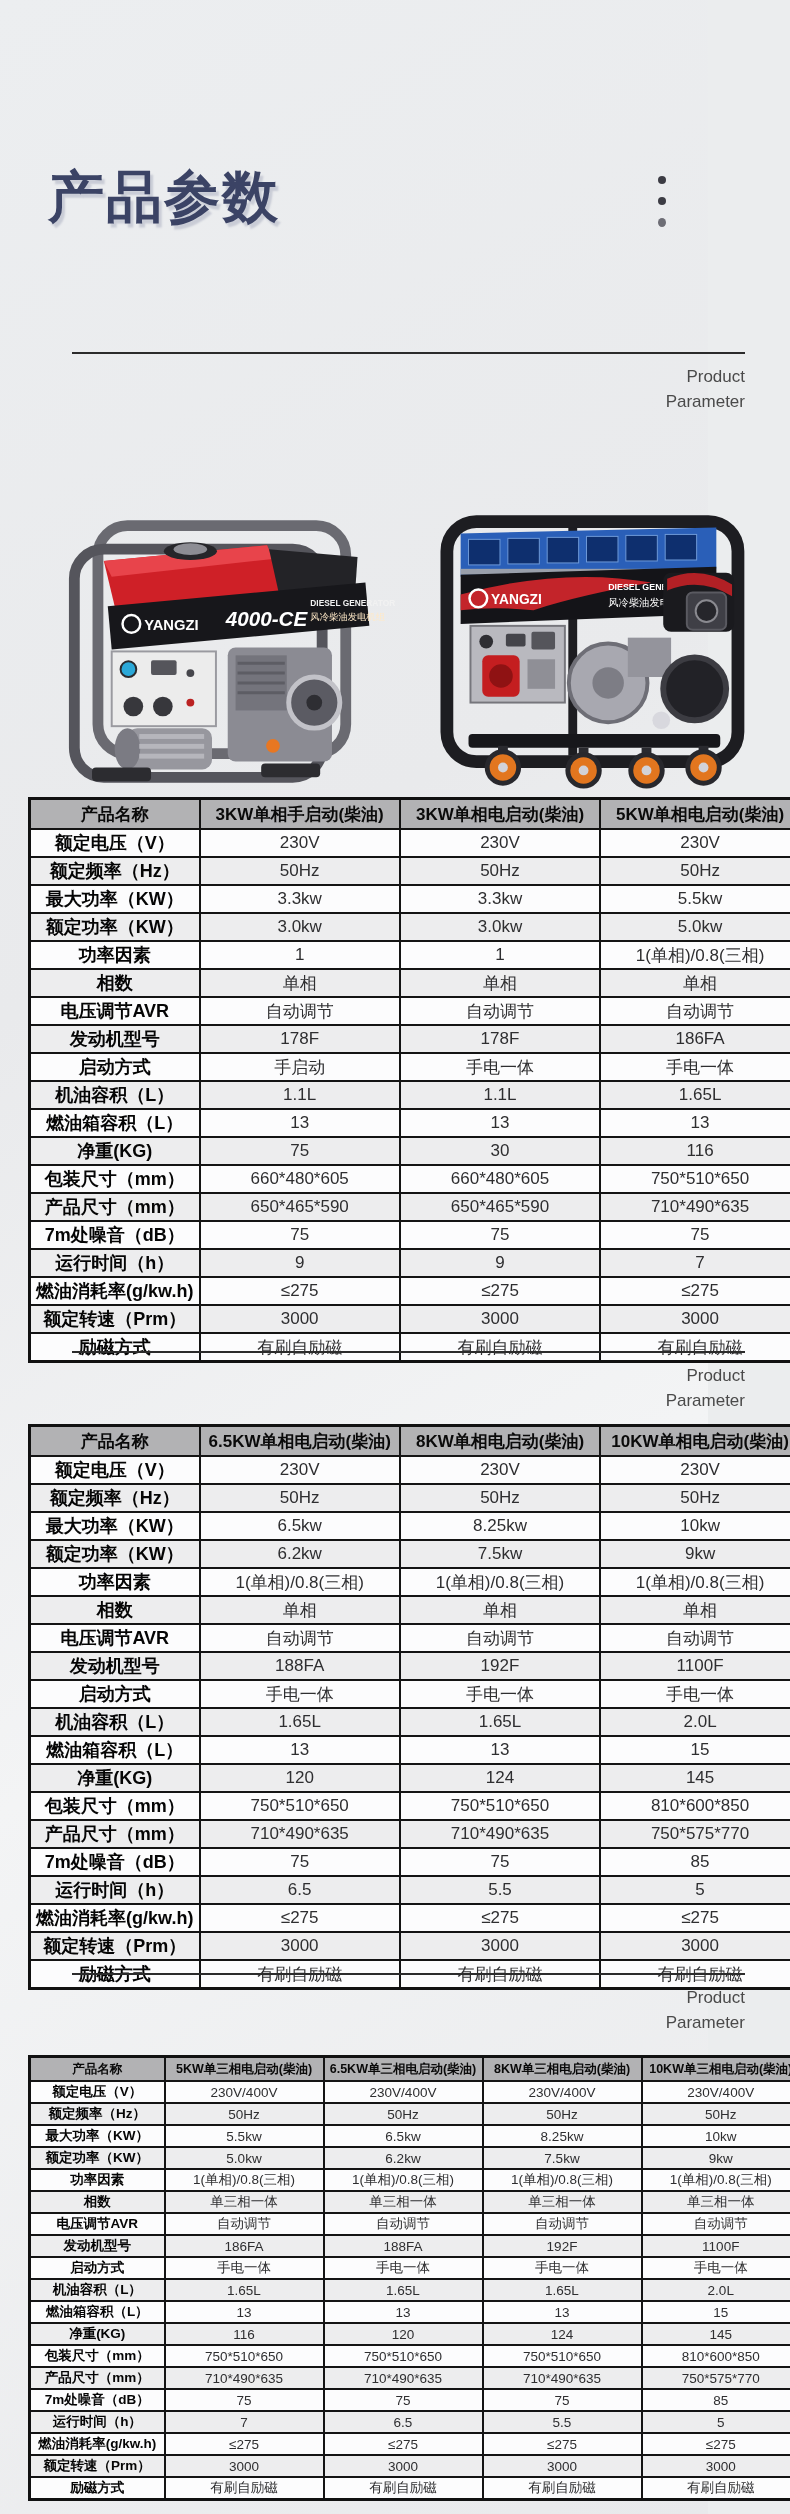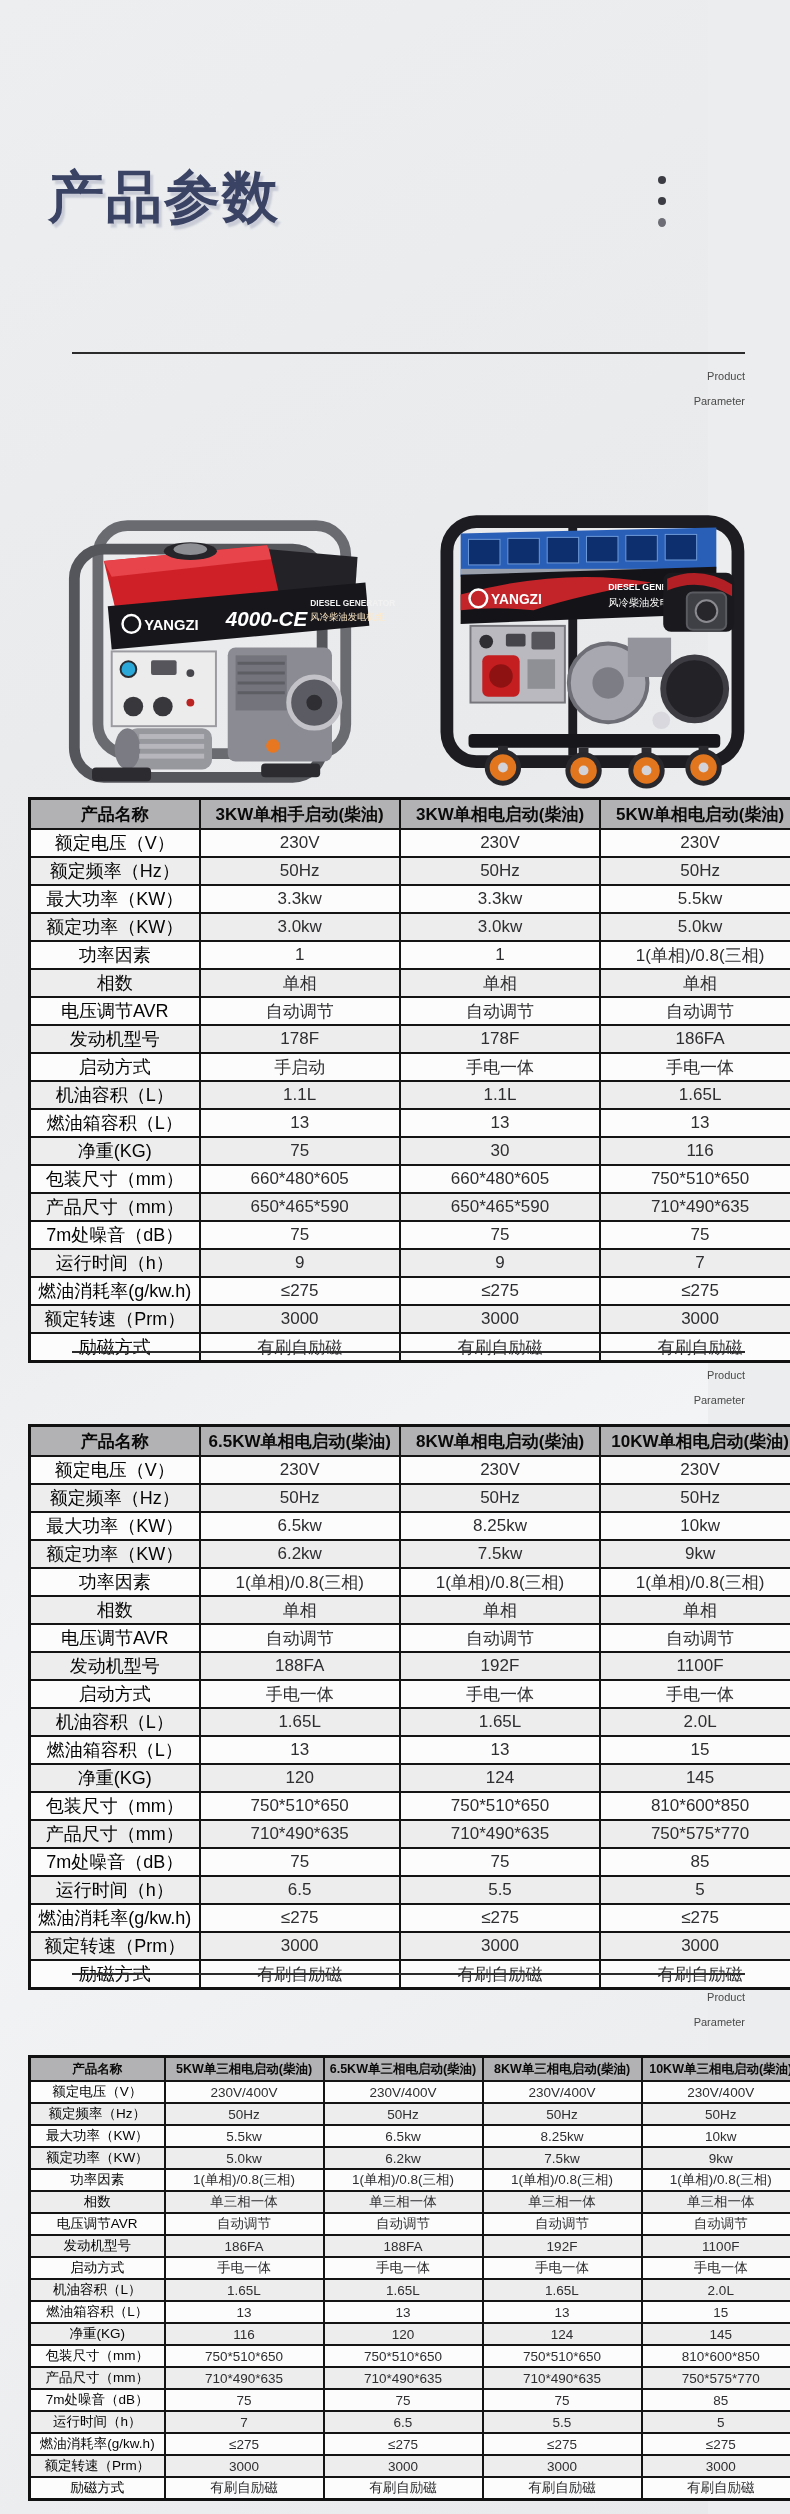--- a/index.html
+++ b/index.html
@@ -18,37 +18,37 @@
     position:absolute;left:48px;top:160px;margin:0;
     font-size:56px;font-weight:bold;color:#3b4365;letter-spacing:2px;
     text-shadow:3px 4px 2px #c9ccd6;
   }
   .kebab{position:absolute;right:40px;top:176px;width:12px;cursor:pointer;}
   .kebab .dot{display:block;margin:0 auto 13px auto;width:8px;height:8px;border-radius:50%;background:#3c3c44;}
   .kebab .dot.d3{background:#6d6d75;height:9px;}
   
   .section-head{position:absolute;left:0;width:790px;}
   .section-head .rule{position:absolute;left:72px;top:0;width:673px;height:0;border-top:2px solid #2b2b2b;}
-  .section-head .sub{position:absolute;right:45px;top:12px;text-align:right;color:#4a4a4a;font-size:11px;line-height:25px;}
+  .section-head .sub{position:absolute;right:45px;top:12px;text-align:right;color:#4a4a4a;font-size:17px;line-height:25px;}
   
   .products{position:absolute;left:0;top:500px;width:790px;height:300px;display:flex;justify-content:space-between;padding:0 30px;box-sizing:border-box;}
   
   table.spec{
     position:absolute;left:8px;width:774px;
     border-collapse:collapse;table-layout:fixed;
     background:#fcfcfd;
     margin-left:20px;
   }
   table.spec th,table.spec td{
     border:2px solid #141414;text-align:center;vertical-align:middle;
     padding:0 2px;overflow:hidden;white-space:nowrap;
   }
   table.spec{border:3px solid #111;}
   table.spec thead th{background:#b2b2b4;color:#0a0a0a;font-weight:bold;}
-  table.spec tbody th{font-weight:normal;color:#050505;}
+  table.spec tbody th{font-weight:bold;color:#050505;}
   table.spec tbody td{color:#2e2e30;font-weight:normal;}
   table.spec tbody tr:nth-child(even){background:#ededee;}
   
   .t12 thead th{height:28px;font-size:17px;}
   .t12 tbody th{height:26px;font-size:18px;}
   .t12 tbody td{height:26px;font-size:17px;}
   .t3 thead th{height:22px;font-size:12.5px;}
   .t3 tbody th{height:20px;font-size:13.5px;}
   .t3 tbody td{height:20px;font-size:13.5px;}
 </style>

